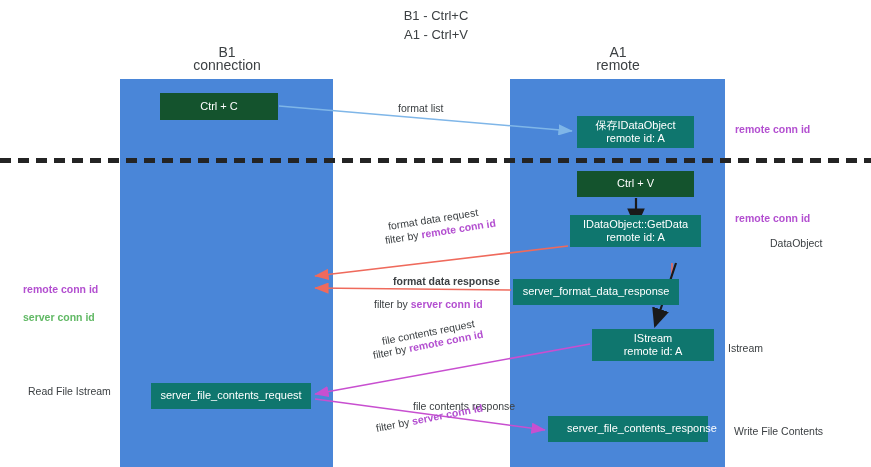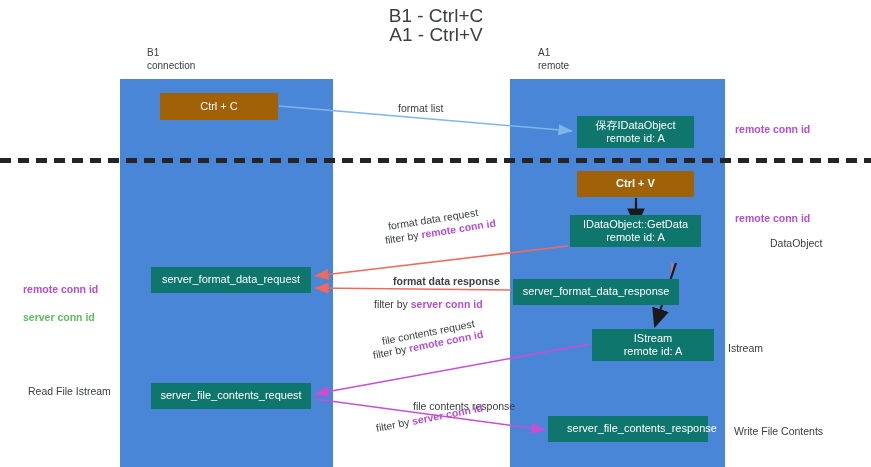--- a/index.html
+++ b/index.html
@@ -13,44 +13,44 @@
   #stage{position:absolute;left:0;top:0;width:871px;height:467px;}
 
   
   .lane{position:absolute;background:#4a86d8;}
   #lane-b1{left:120px;top:79px;width:213px;height:388px;}
   #lane-a1{left:510px;top:79px;width:215px;height:388px;}
 
   
   .ttl{
     position:absolute;text-align:center;color:#3c4043;
-    font-size:19px;line-height:19px;white-space:pre;
+    font-size:13px;line-height:19px;white-space:pre;
   }
   #title{left:336px;top:6px;width:200px;}
 
   .lanehead{
-    position:absolute;color:#3c4043;
-    font-size:10px;line-height:13px;white-space:pre;
+    position:absolute;text-align:center;color:#3c4043;
+    font-size:14px;line-height:13px;white-space:pre;
   }
   #head-b1{left:147px;top:46px;width:160px;}
   #head-a1{left:538px;top:46px;width:160px;}
 
   
   .node{
     position:absolute;box-sizing:border-box;
     display:flex;align-items:center;justify-content:center;
     text-align:center;color:#ffffff;font-size:11px;line-height:13.5px;
     white-space:pre-line;
   }
   .orange{background:#0f766e;}
-  .green{background:#a16207;}
+  .green{background:#14532d;}
 
   #n-ctrlc  {left:160px;top:93px;width:118px;height:27px;}
   #n-idataobj{left:577px;top:116px;width:117px;height:32px;}
-  #n-ctrlv  {left:577px;top:171px;width:117px;height:26px;font-weight:bold;}
+  #n-ctrlv  {left:577px;top:171px;width:117px;height:26px;}
   #n-getdata{left:570px;top:215px;width:131px;height:32px;}
   #n-sfdreq {left:151px;top:267px;width:160px;height:26px;}
   #n-sfdres {left:513px;top:279px;width:166px;height:26px;}
   #n-istream{left:592px;top:329px;width:122px;height:32px;}
   #n-sfcreq {left:151px;top:383px;width:160px;height:26px;}
   #n-sfcres {left:548px;top:416px;width:160px;height:26px;padding-left:28px;}
 
   
   #divider{
     position:absolute;left:0px;top:158px;width:871px;height:5px;
@@ -141,21 +141,20 @@
 connection</div>
   <div class="lanehead" id="head-a1">A1
 remote</div>
 
   <div class="node green" id="n-ctrlc">Ctrl + C</div>
   <div class="node orange" id="n-idataobj">保存IDataObject
 remote id: A</div>
   <div class="node green" id="n-ctrlv">Ctrl + V</div>
   <div class="node orange" id="n-getdata">IDataObject::GetData
 remote id: A</div>
-  <div class="node orange" id="n-sfdreq">server_format_data_request</div>
   <div class="node orange" id="n-sfdres">server_format_data_response</div>
   <div class="node orange" id="n-istream">IStream
 remote id: A</div>
   <div class="node orange" id="n-sfcreq">server_file_contents_request</div>
   <div class="node orange" id="n-sfcres">server_file_contents_response</div>
 
   <div id="divider"></div>
 
   <div class="elabel" id="l-formatlist">format list</div>
 

